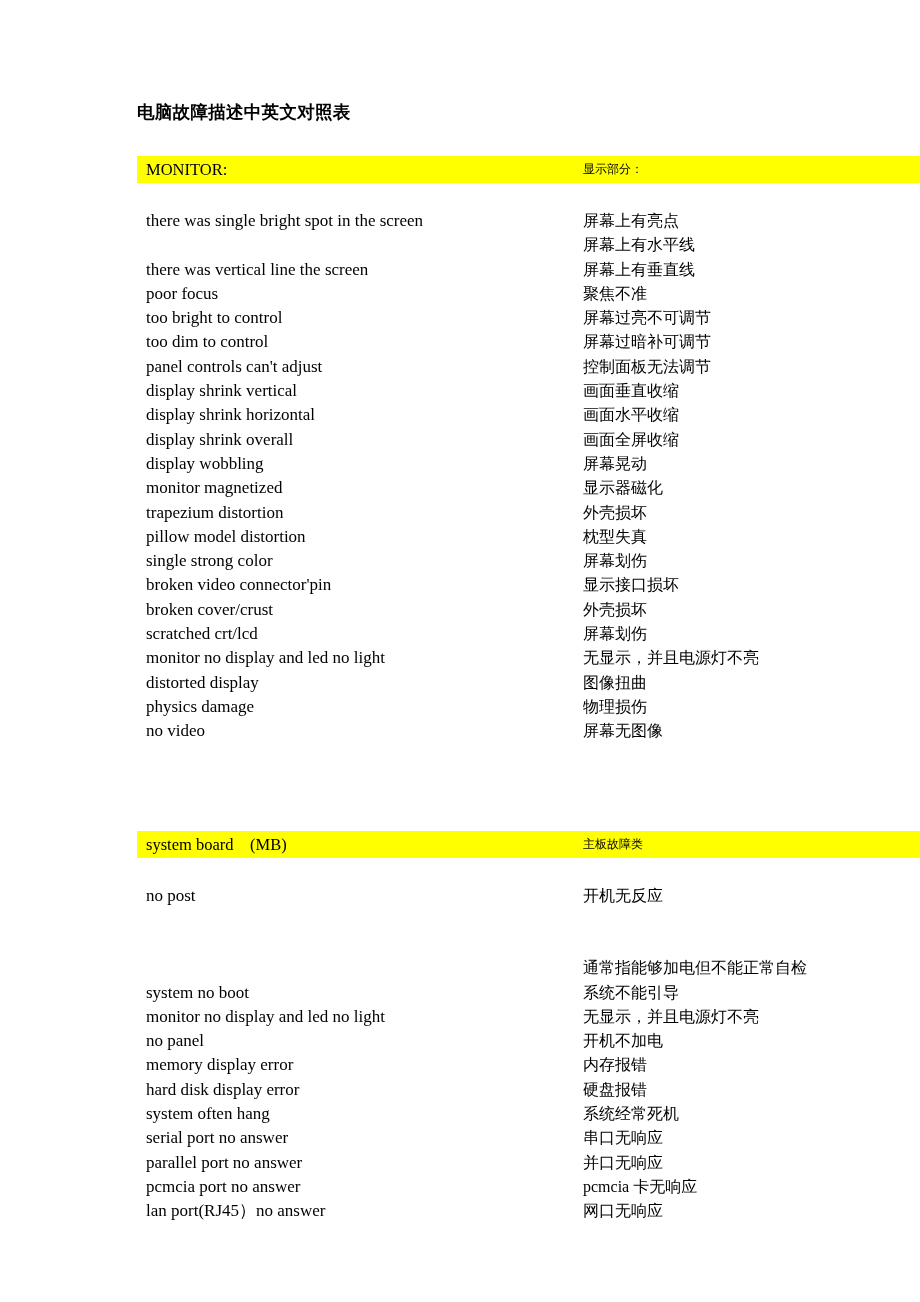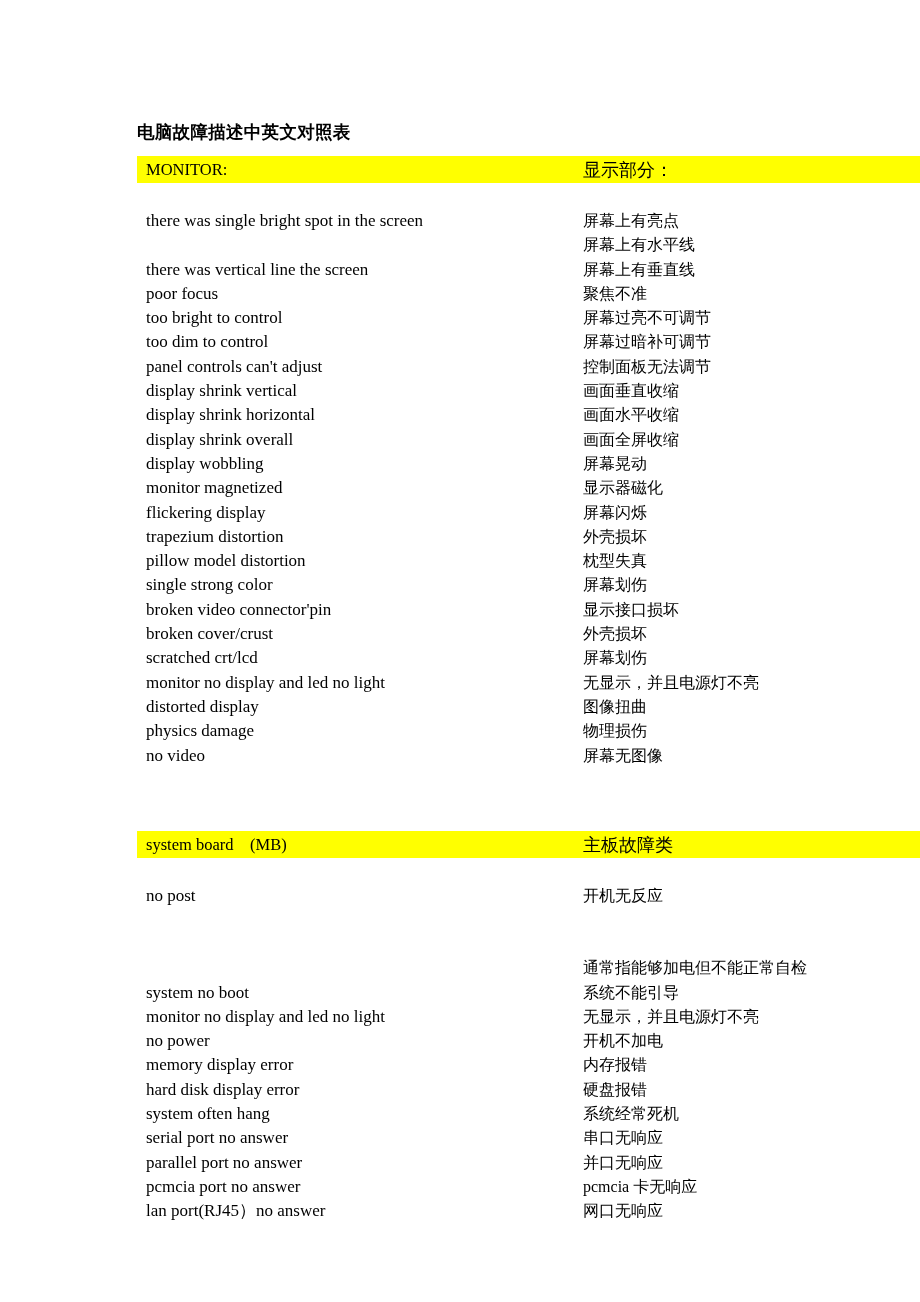--- a/index.html
+++ b/index.html
@@ -16,21 +16,21 @@
   }
   .page {
     position: relative;
     width: 920px;
     height: 1302px;
     background: #ffffff;
   }
   .doc-title {
     position: absolute;
     left: 137px;
-    top: 120px;
+    top: 100px;
     font-size: 17.5px;
     font-weight: bold;
     letter-spacing: 0.3px;
     white-space: nowrap;
   }
   .section {
     position: absolute;
     left: 137px;
     width: 733px;
   }
@@ -48,21 +48,21 @@
     white-space: pre;
     line-height: 23px;
   }
   .band .cell-en {
     left: 9px;
     font-family: "Liberation Serif", "DejaVu Serif", serif;
   }
   .band .cell-zh {
     left: 446px;
     font-family: "DejaVu Sans", "Liberation Sans", sans-serif;
-    font-size: 18px;
+    font-size: 12px;
   }
   .rows {
     position: relative;
     margin-top: 0;
   }
   .row {
     position: relative;
     height: 24.3px;
   }
   .row .en {
@@ -157,24 +157,20 @@
         </div>
         <div class="row">
           <span class="en">display wobbling</span>
           <span class="zh">屏幕晃动</span>
         </div>
         <div class="row">
           <span class="en">monitor magnetized</span>
           <span class="zh">显示器磁化</span>
         </div>
         <div class="row">
-          <span class="en">flickering display</span>
-          <span class="zh">屏幕闪烁</span>
-        </div>
-        <div class="row">
           <span class="en">trapezium distortion</span>
           <span class="zh">外壳损坏</span>
         </div>
         <div class="row">
           <span class="en">pillow model distortion</span>
           <span class="zh">枕型失真</span>
         </div>
         <div class="row">
           <span class="en">single strong color</span>
           <span class="zh">屏幕划伤</span>
@@ -226,21 +222,21 @@
         </div>
         <div class="row">
           <span class="en">system no boot</span>
           <span class="zh">系统不能引导</span>
         </div>
         <div class="row">
           <span class="en">monitor no display and led no light</span>
           <span class="zh">无显示，并且电源灯不亮</span>
         </div>
         <div class="row">
-          <span class="en">no power</span>
+          <span class="en">no panel</span>
           <span class="zh">开机不加电</span>
         </div>
         <div class="row">
           <span class="en">memory display error</span>
           <span class="zh">内存报错</span>
         </div>
         <div class="row">
           <span class="en">hard disk display error</span>
           <span class="zh">硬盘报错</span>
         </div>

